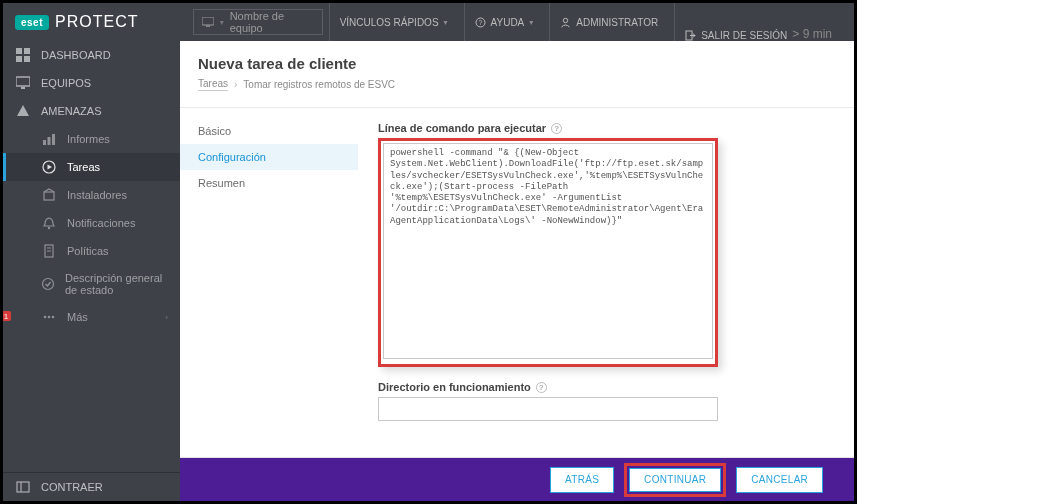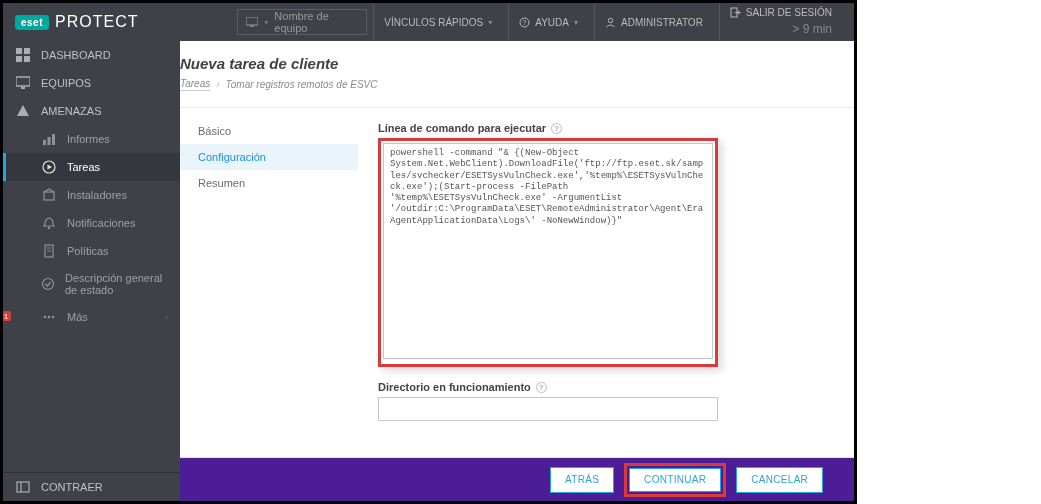--- a/index.html
+++ b/index.html
@@ -7,21 +7,21 @@
 .app { width: 857px; height: 504px; border: 3px solid #000; display: flex; flex-direction: column; position: relative; }
 
 
 .header { height: 38px; background: #3e4148; display: flex; align-items: center; padding: 0 12px; gap: 6px; color: #c8c8c8; }
 .logo-wrap { display: flex; align-items: center; gap: 6px; }
 .eset-badge { background: #00a99d; color: #fff; font-weight: bold; font-size: 10px; padding: 2px 6px; border-radius: 3px; letter-spacing: 0.5px; }
 .protect { color: #fff; font-size: 16px; font-weight: 300; letter-spacing: 1px; }
 .header-spacer { flex: 1; }
 .search-box { display: flex; align-items: center; border: 1px solid #5a5d63; height: 26px; padding: 0 8px; gap: 6px; color: #9a9a9a; font-size: 11px; width: 130px; }
 .hdr-item { display: flex; align-items: center; gap: 5px; padding: 0 10px; height: 38px; font-size: 10px; color: #bbb; border-left: 1px solid #54575d; cursor: pointer; }
-.hdr-item.twoline { flex-direction: column; align-items: flex-end; justify-content: center; line-height: 1.1; }
+.hdr-item.twoline { flex-direction: row; align-items: flex-end; justify-content: flex-start; line-height: 1.1; }
 .hdr-sub { font-size: 12px; color: #888; }
 .chev { font-size: 8px; opacity: .6; }
 
 
 .body { flex: 1; display: flex; min-height: 0; }
 
 
 .sidebar { width: 177px; background: #3e4148; color: #bfc1c4; display: flex; flex-direction: column; font-size: 11px; justify-content: center; }
 .sidebar-top { flex: 1; overflow: hidden; }
 .side-item { display: flex; align-items: center; gap: 10px; padding: 7px 12px; cursor: pointer; color: #bfc1c4; position: relative; }
@@ -29,21 +29,21 @@
 .side-item.active { background: #34373d; color: #fff; }
 .side-item.active::before { content: ""; position: absolute; left: 0; top: 0; bottom: 0; width: 3px; background: #2aa3dd; }
 .side-ico { width: 16px; height: 14px; display: inline-flex; align-items: center; justify-content: center; opacity: .85; }
 .side-ico svg { width: 14px; height: 14px; fill: currentColor; }
 .side-badge { position: absolute; left: -2px; background: #d93a3a; color: #fff; font-size: 8px; width: 10px; height: 10px; display: flex; align-items: center; justify-content: center; border-radius: 2px; top: 8px; }
 .side-bottom { border-top: 1px solid #2e3035; }
 .more-row { display: flex; align-items: center; justify-content: space-between; }
 
 
 .main { flex: 1; display: flex; flex-direction: column; min-width: 0; background: #fff; }
-.page-head { padding: 14px 18px 8px 0; font-style: italic; }
+.page-head { padding: 14px 18px 8px 18px; }
 .page-title { font-size: 15px; font-weight: 600; color: #424242; margin-bottom: 6px; }
 .breadcrumb { font-size: 10px; color: #8a8a8a; display: flex; align-items: center; gap: 6px; }
 .breadcrumb a { color: #8a8a8a; text-decoration: none; border-bottom: 1px solid #ccc; padding-bottom: 1px; }
 .bc-sep { color: #bbb; }
 
 .content-row { flex: 1; display: flex; min-height: 0; border-top: 1px solid #e9e9e9; margin-top: 8px; }
 
 .subnav { width: 178px; padding: 10px 0; }
 .subnav-item { padding: 7px 18px; font-size: 11px; color: #6b6b6b; cursor: pointer; position: relative; }
 .subnav-item.active { background: #eaf4fb; color: #1894d6; }

